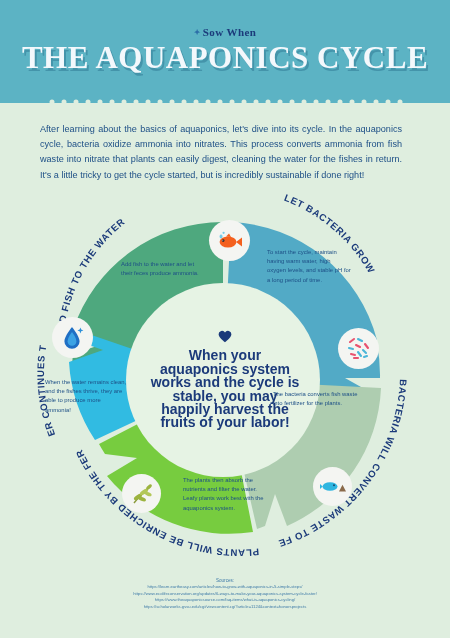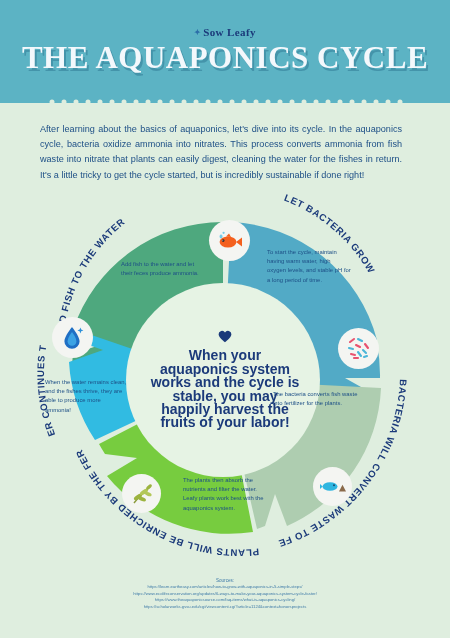--- a/index.html
+++ b/index.html
@@ -119,21 +119,21 @@
   }
   #sources-title { font-size: 4.6px; margin-bottom: 1.4px; }
   .src-line { font-size: 4.2px; line-height: 6.4px; }
 </style>
 </head>
 <body>
 
 <div id="header">
 
   <div id="brand">
-    <span class="leaf-glyph">✦</span><span>Sow Leafy</span>
+    <span class="leaf-glyph">✦</span><span>Sow When</span>
   </div>
 
   <div id="main-title">THE AQUAPONICS CYCLE</div>
 
   <svg id="scallop" viewBox="0 0 450 16" preserveAspectRatio="none">
     <g fill="#dfeedf">
       <circle cx="52" cy="8" r="2.5"></circle>
         <circle cx="64" cy="8" r="2.5"></circle>
       <circle cx="76" cy="8" r="2.5"></circle>
         <circle cx="88" cy="8" r="2.5"></circle>

